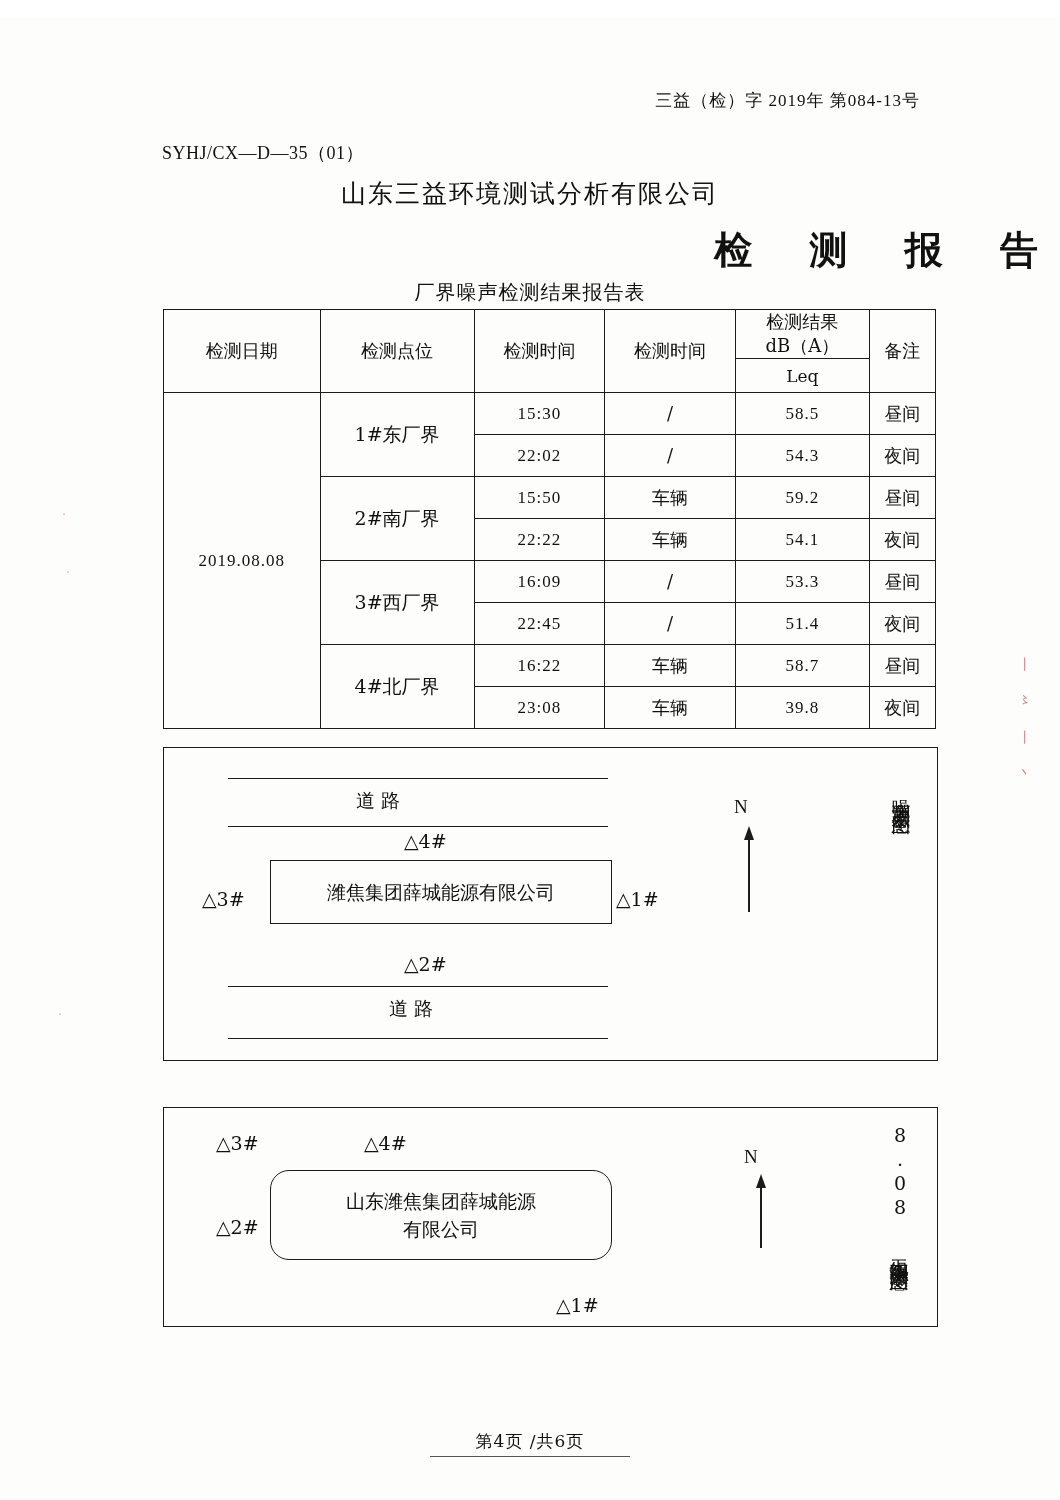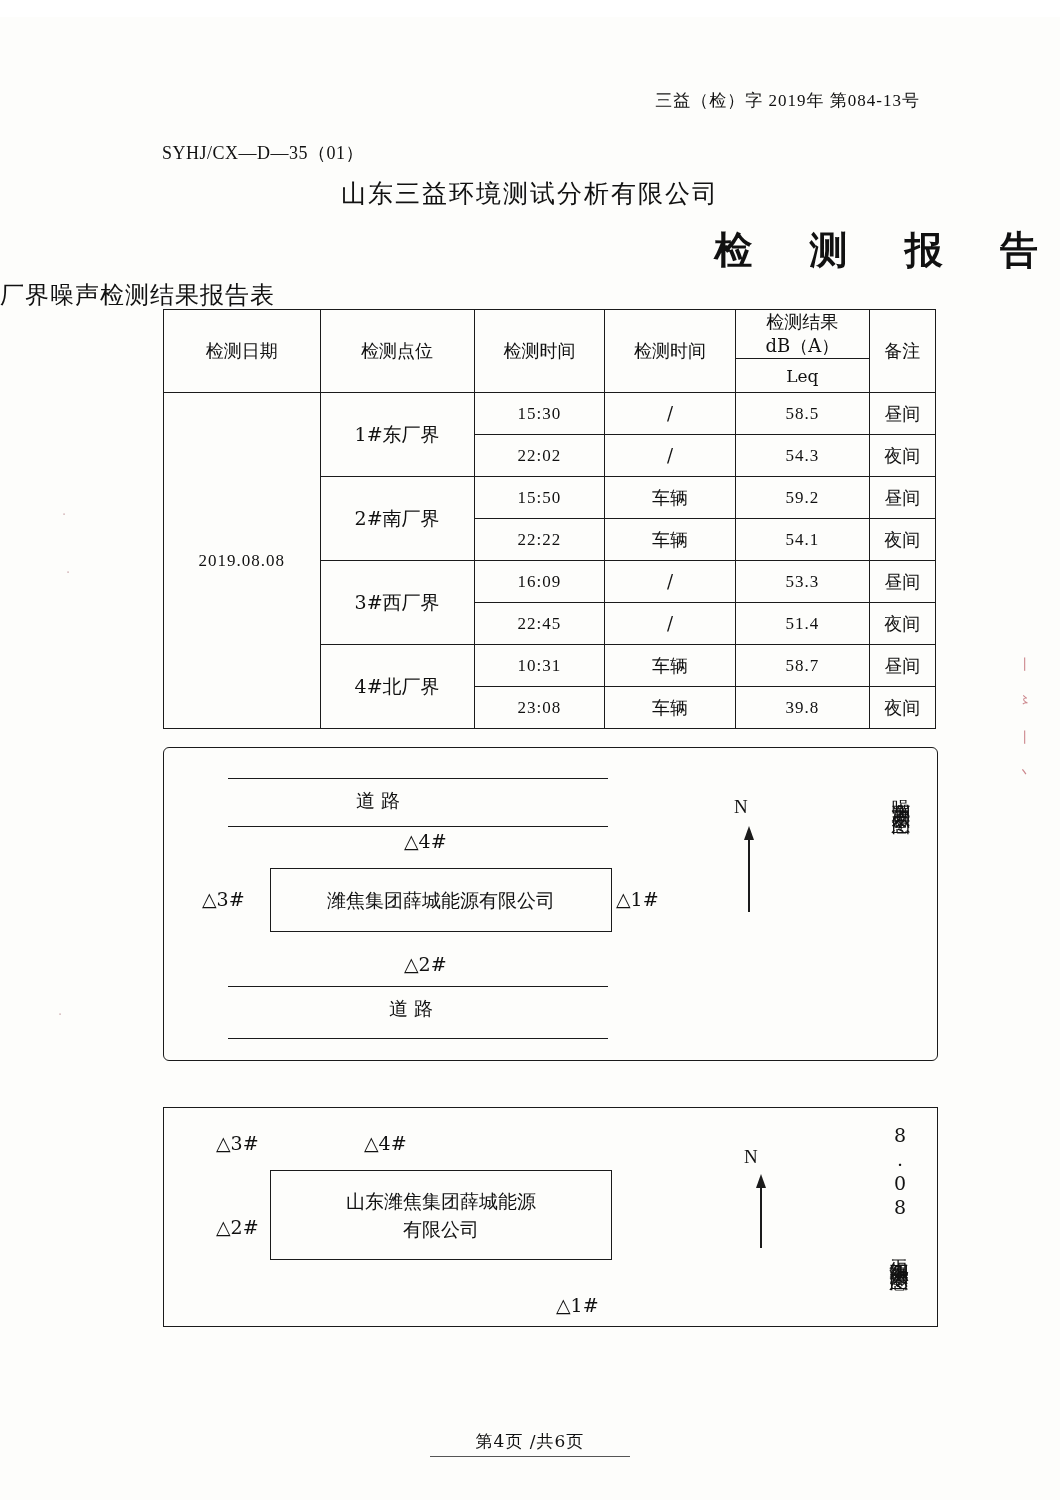--- a/index.html
+++ b/index.html
@@ -57,21 +57,22 @@
     font-size: 38px;
     font-weight: bold;
     letter-spacing: 22px;
     text-indent: 22px;
     font-family: "DejaVu Serif", "Liberation Serif", serif;
   }
   .sub-title {
     position: absolute;
     left: 0; right: 0;
     top: 262px;
-    font-size: 24px;
+    text-align: center;
+    font-size: 20px;
     letter-spacing: 1px;
     font-family: "DejaVu Serif", "Liberation Serif", serif;
   }
 
   
   table.noise {
     position: absolute;
     left: 163px;
     top: 292px;
     width: 773px;
@@ -263,43 +264,43 @@
       </tr>
       <tr>
         <td class="num">22:45</td>
         <td>/</td>
         <td class="num">51.4</td>
         <td>夜间</td>
       </tr>
 
       <tr>
         <td rowspan="2" class="pt-cell">4#北厂界</td>
-        <td class="num">10:31</td>
+        <td class="num">16:22</td>
         <td>车辆</td>
         <td class="num">58.7</td>
         <td>昼间</td>
       </tr>
       <tr>
         <td class="num">23:08</td>
         <td>车辆</td>
         <td class="num">39.8</td>
         <td>夜间</td>
       </tr>
     </tbody>
   </table>
 
-  <div class="diagram" style="left:163px; top:730px; width:773px; height:312px;border-radius:6px;">
+  <div class="diagram" style="left:163px; top:730px; width:773px; height:312px;">
 
     <div class="line" style="left:64px; top:30px; width:380px;"></div>
     <div class="lbl" style="left:192px; top:40px;">道 路</div>
     <div class="line" style="left:64px; top:78px; width:380px;"></div>
 
     <div class="lbl" style="left:240px; top:82px;">△4#</div>
 
-    <div class="plant" style="left:106px; top:120px; width:340px; height:62px;">
+    <div class="plant" style="left:106px; top:112px; width:340px; height:62px;">
       <span>潍焦集团薛城能源有限公司</span>
     </div>
 
     <div class="lbl" style="left:38px; top:140px;">△3#</div>
     <div class="lbl" style="left:452px; top:140px;">△1#</div>
 
     <div class="lbl" style="left:240px; top:205px;">△2#</div>
 
     <div class="line" style="left:64px; top:238px; width:380px;"></div>
     <div class="lbl" style="left:225px; top:248px;">道 路</div>
@@ -312,21 +313,21 @@
     </div>
 
     <div class="vert-label" style="right:22px; top:36px;">噪声测点示意图</div>
   </div>
 
   <div class="diagram" style="left:163px; top:1090px; width:773px; height:218px;">
 
     <div class="lbl" style="left:52px; top:24px;">△3#</div>
     <div class="lbl" style="left:200px; top:24px;">△4#</div>
 
-    <div class="plant" style="left:106px; top:62px; width:340px; height:88px; flex-direction:column;">
+    <div class="plant" style="left:106px; top:62px; width:340px; height:88px; flex-direction:column;border-radius:19px;">
       <span>山东潍焦集团薛城能源</span>
       <span>有限公司</span>
     </div>
 
     <div class="lbl" style="left:52px; top:108px;">△2#</div>
     <div class="lbl" style="left:392px; top:186px;">△1#</div>
 
     <div class="north" style="left:580px; top:38px;">N</div>
     <div class="arrow" style="left:592px; top:66px;">
       <div class="head"></div>

